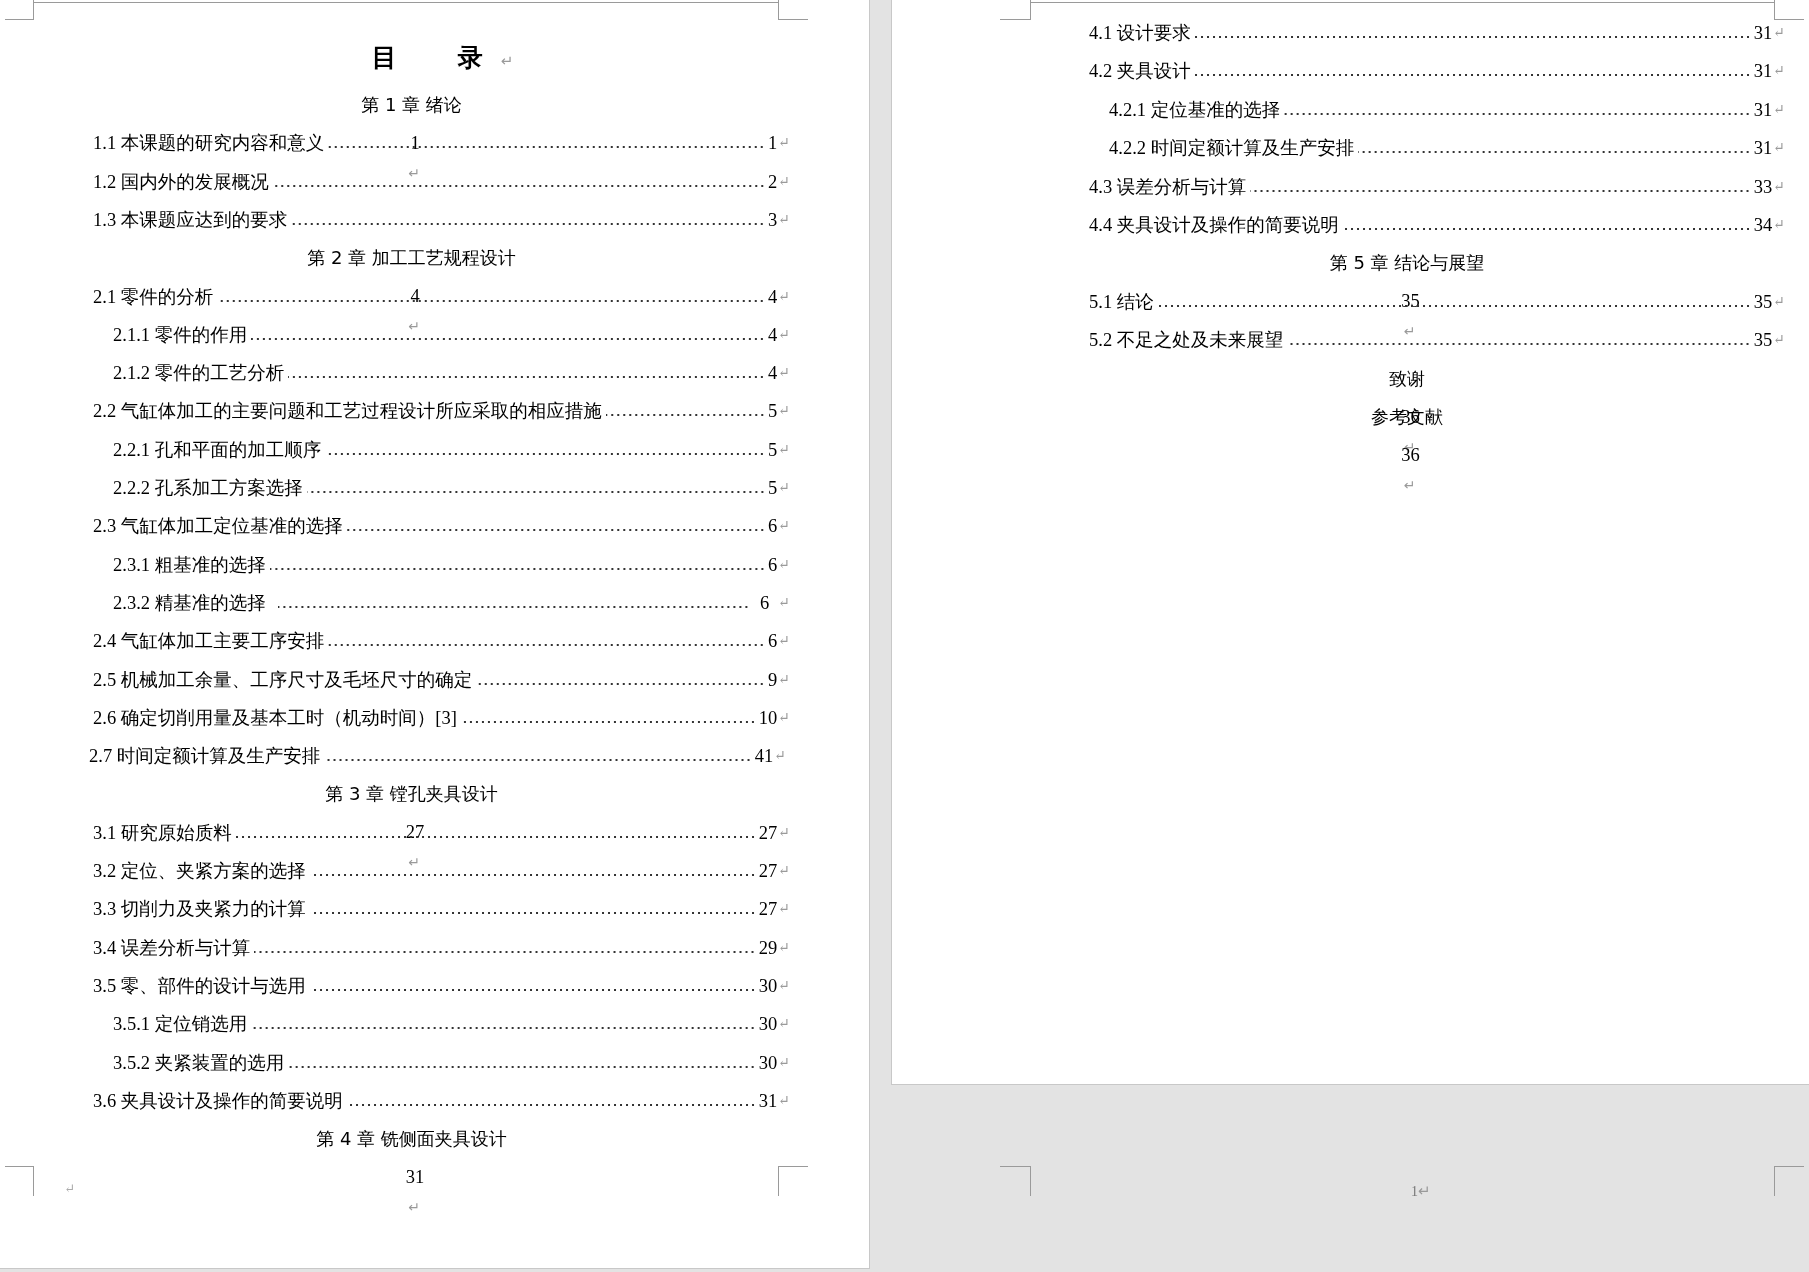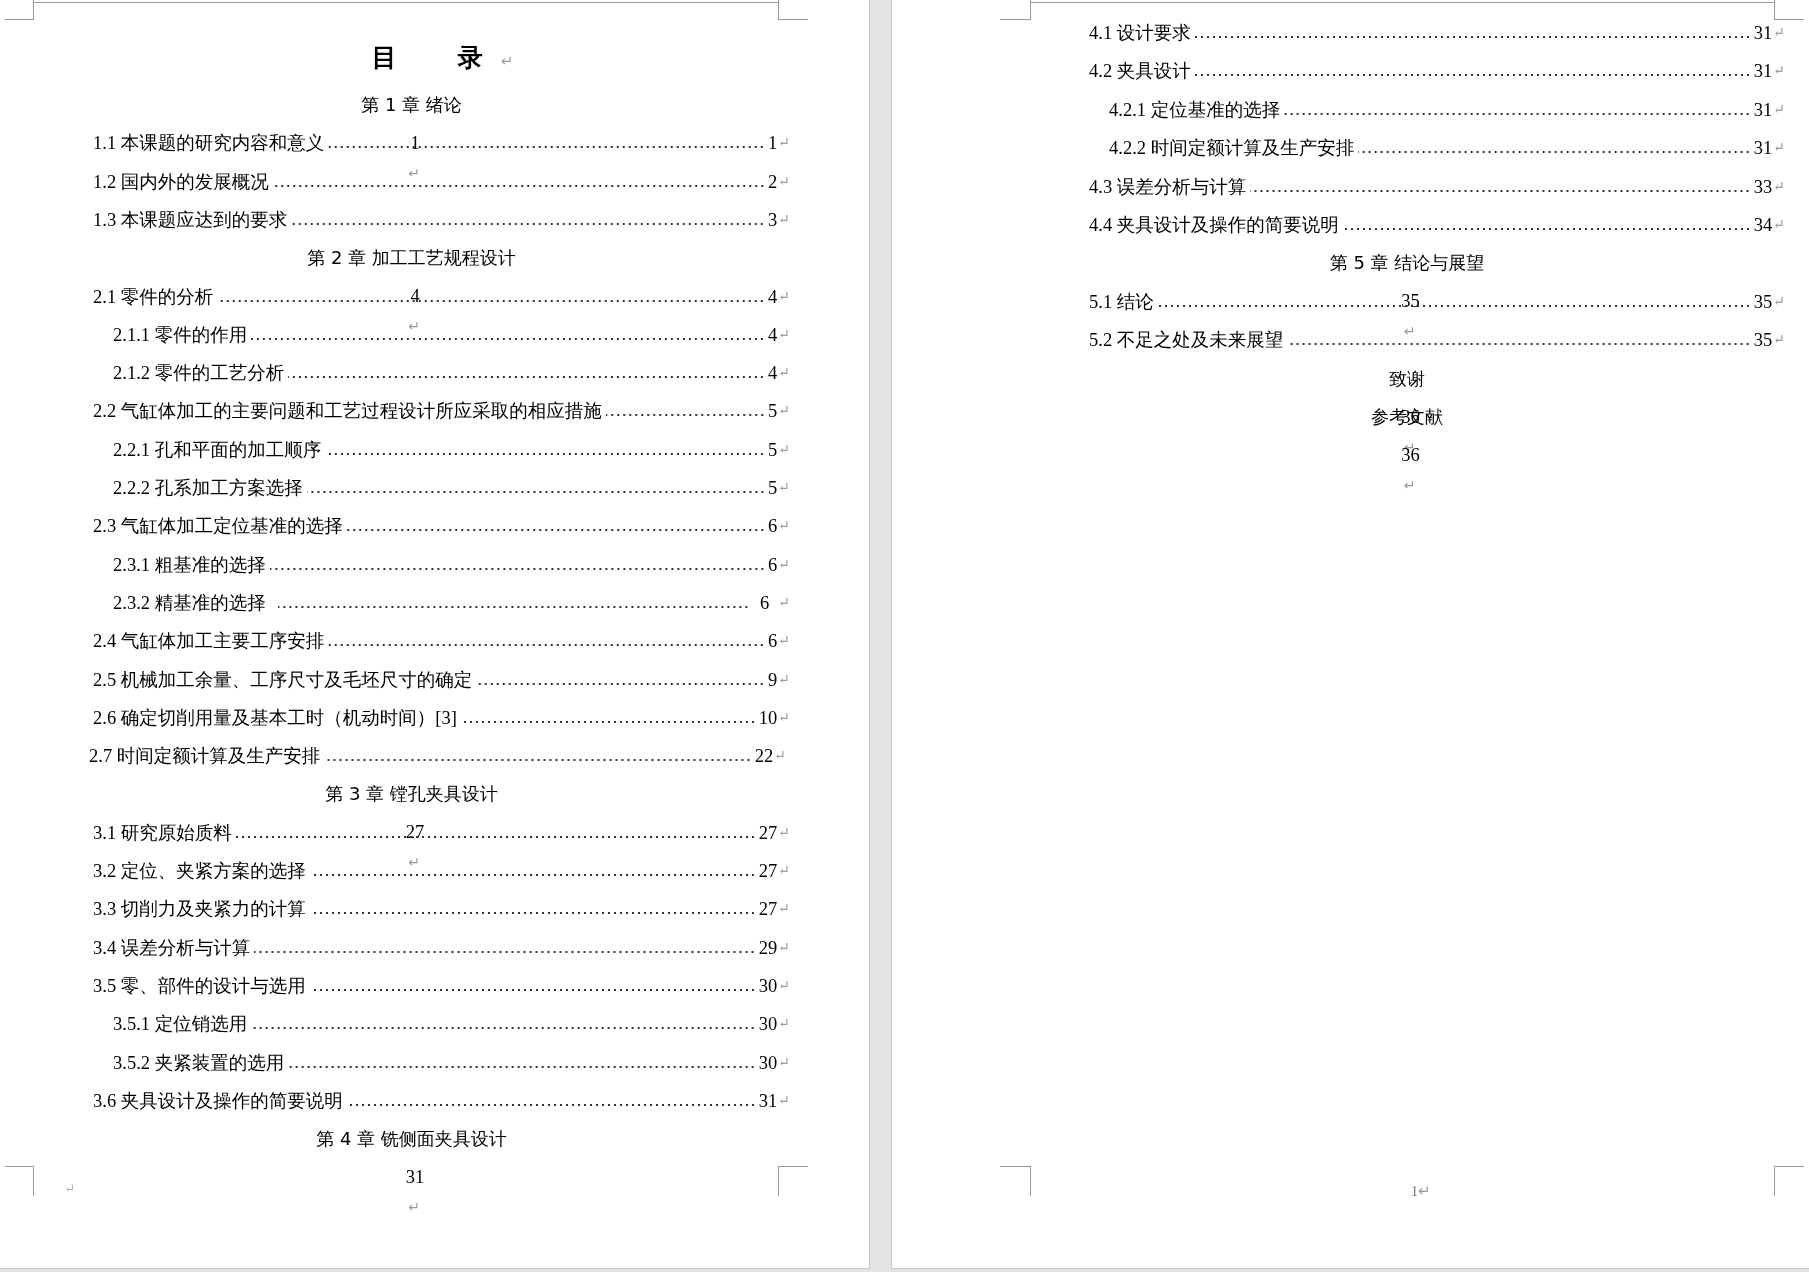--- a/index.html
+++ b/index.html
@@ -7,21 +7,21 @@
     width:1809px; height:1272px; position:relative; overflow:hidden;
     background:#e3e3e3;
     font-family:"Liberation Serif", "DejaVu Serif", serif;
     color:#000;
   }
   .page {
     position:absolute; top:0; background:#ffffff;
     box-shadow: 0 0 0 1px #c8c8c8;
   }
   #page-left  { left:0; width:869px; height:1268px; }
-  #page-right { left:892px; width:917px; height:1268px; }
+  #page-right { left:892px; width:917px; height:1084px; }
   .hline { position:absolute; height:1px; background:#9a9a9a; }
   .vline { position:absolute; width:1px; background:#9a9a9a; }
   .toc-title {
     position:absolute; top:38px; left:0; width:869px; text-align:center;
     font-family:"DejaVu Sans", "Liberation Sans", sans-serif;
     font-weight:bold; font-size:25px; letter-spacing:18px; line-height:40px;
     padding-left:16px; box-sizing:border-box;
   }
   .pilcrow { color:#9a9a9a; font-size:15px; font-weight:normal; letter-spacing:0; }
   .toc-row {
@@ -159,21 +159,21 @@
       </div>
       <div class="toc-row lvl2" style="left: 93px; top: 703px; width: 697px;">
         <span class="lbl">2.6 确定切削用量及基本工时（机动时间）[3]</span>
         <span class="leader"></span>
         <span class="pg">10</span>
         <span class="ret">↵</span>
       </div>
       <div class="toc-row lvl2" style="left: 89px; top: 741px; width: 697px;">
         <span class="lbl">2.7  时间定额计算及生产安排</span>
         <span class="leader"></span>
-        <span class="pg">22</span>
+        <span class="pg">41</span>
         <span class="ret">↵</span>
       </div>
       <div class="toc-row lvl1" style="left: 37px; top: 779px; width: 753px;">
         <span class="lbl">第 3 章  镗孔夹具设计</span>
         <span class="leader"></span>
         <span class="pg">27</span>
         <span class="ret">↵</span>
       </div>
       <div class="toc-row lvl2" style="left: 93px; top: 818px; width: 697px;">
         <span class="lbl">3.1  研究原始质料</span>

